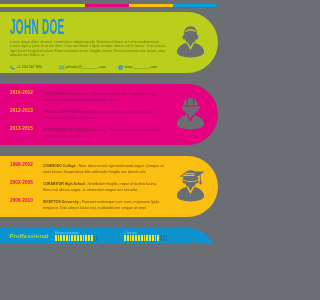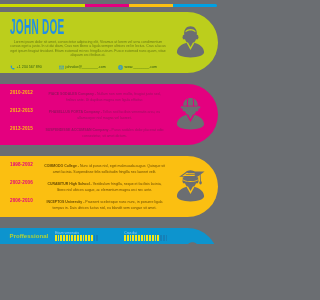--- a/index.html
+++ b/index.html
@@ -1,18 +1,18 @@
 <!DOCTYPE html>
 <html><head>
 <meta charset="utf-8">
 <style>
   html,body{margin:0;padding:0;}
   body{width:225px;height:300px;background:#6b6e72;overflow:hidden;
        font-family:"Liberation Sans",sans-serif;}
-  .page{position:relative;width:225px;height:244px;overflow:hidden;text-align:center;}
+  .page{position:relative;width:225px;height:244px;overflow:hidden;}
   .stripe{position:absolute;height:3px;}
   .stripe.cap{border-radius:0 1.5px 1.5px 0;}
   .band{position:absolute;left:0;width:218px;height:61px;border-radius:0 30.5px 30.5px 0;}
 
   .hdr-name{position:absolute;left:10px;top:15.7px;font-size:22px;font-weight:700;
       letter-spacing:0.6px;color:#1f8fe8;line-height:1;
       font-family:"Liberation Sans",sans-serif;
       transform:scaleX(0.455);transform-origin:left top;white-space:nowrap;}
   .hdr-body{position:absolute;left:10px;top:40.4px;width:156px;font-size:3.5px;
       line-height:4.1px;color:#6a7a12;}

